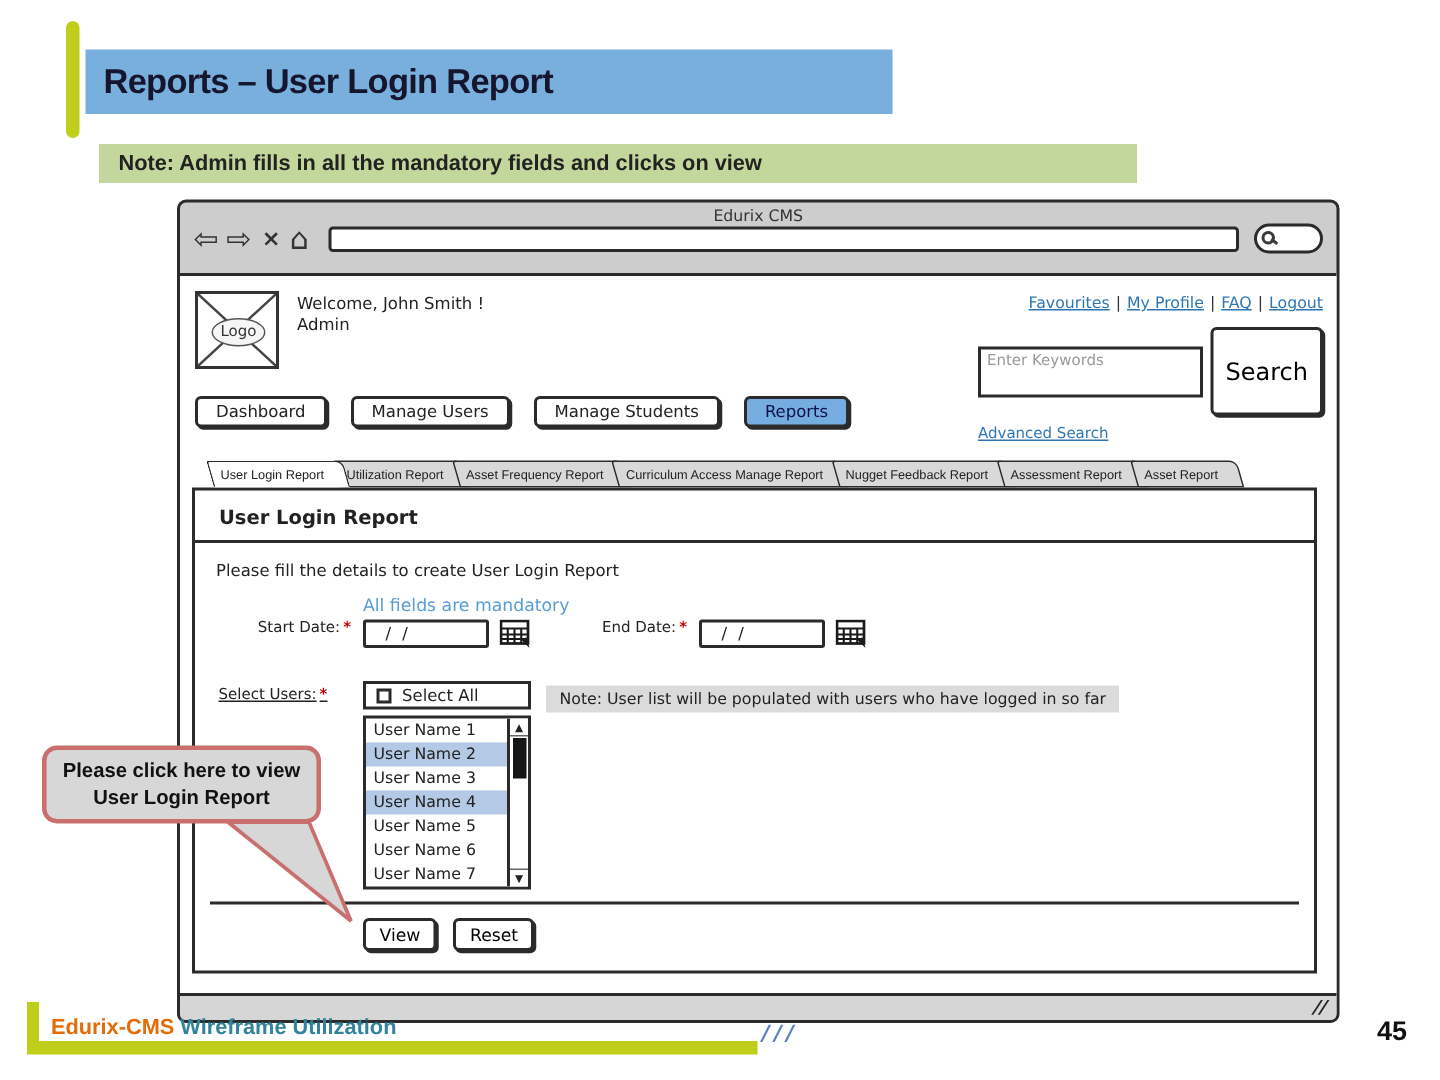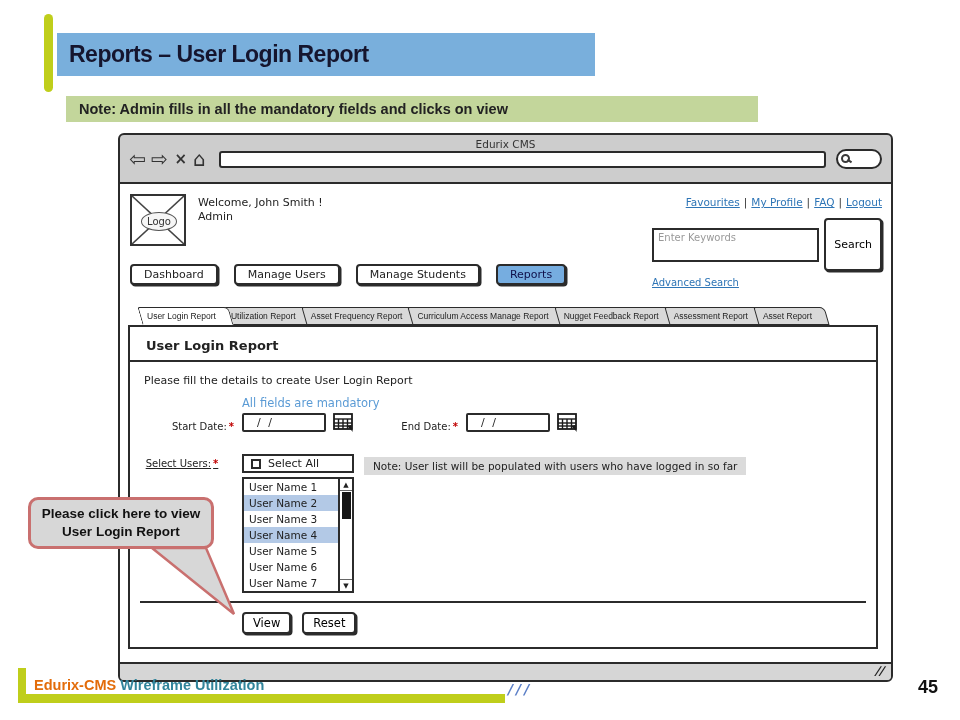--- a/index.html
+++ b/index.html
@@ -52,21 +52,21 @@
   #top-links a { color:#2E75B6; text-decoration:underline; cursor:pointer; }
   #top-links .sep { color:#333; margin:0 4px; }
   #kw-row { display:flex; margin-top:10px; align-items:center; }
   #kw-input { flex:1; height:34px; border:2px solid #2b2b2b; background:#fff; font-size:10px;
               color:#999; padding:1px 4px; line-height:13px; }
   #kw-btn { margin-left:5px; }
   #adv-link { margin-top:6px; font-size:10px; color:#2E75B6; text-decoration:underline; cursor:pointer;
               display:inline-block; }
 
   .wf-btn { background:#fff; border:2px solid #2b2b2b; border-radius:4px;
-            box-shadow:1.5px 1.5px 0 #2b2b2b; font-size:11px; padding:18px 8px;
+            box-shadow:1.5px 1.5px 0 #2b2b2b; font-size:16px; padding:18px 8px;
             font-family:"DejaVu Sans", sans-serif; cursor:pointer; white-space:nowrap; }
 
   
   #nav-tabs { position:absolute; left:10px; top:80px; display:flex; gap:16px; }
   .nav-tab { background:#fff; border:2px solid #2b2b2b; border-radius:4px; box-shadow:1.5px 1.5px 0 #2b2b2b;
              font-size:11px; padding:2px 12px; cursor:pointer; }
   .nav-tab.active { background:#76ADE0; color:#10104a; }
 
   
   #report-tabs { position:absolute; left:20px; top:123px; display:flex; white-space:nowrap; }
@@ -81,21 +81,21 @@
   
   #content-box { position:absolute; left:8px; top:141px; width:750px; height:324px;
                  border:2px solid #2b2b2b; background:#fff; z-index:2; }
   #cb-heading { position:absolute; left:16px; top:11px; font-size:13px; font-weight:bold; color:#222; }
   .rule { position:absolute; left:0; right:0; border-top:2px solid #2b2b2b; }
   #rule1 { top:33px; }
   #instruction { position:absolute; left:14px; top:47px; font-size:11px; }
   #mandatory { position:absolute; left:112px; top:69px; font-size:11.5px; color:#5B9BD5; }
   .req { color:#C00000; font-weight:bold; margin-left:2px; }
 
-  #dates-row { position:absolute; top:86px; left:0; right:0; display:flex; align-items:flex-end; font-size:10px; }
+  #dates-row { position:absolute; top:86px; left:0; right:0; display:flex; align-items:flex-start; font-size:10px; }
   .dlabel { text-align:right; white-space:nowrap; }
   #dlabel1 { width:104px; }
   #dlabel2 { width:86px; margin-left:18px; }
   .dinput { width:84px; height:19px; border:2px solid #2b2b2b; border-radius:2px; margin-left:8px;
             font-size:11px; display:flex; align-items:center; padding-left:13px; letter-spacing:2px;
             background:#fff; cursor:text; }
   .cal { margin-left:7px; cursor:pointer; display:block; }
 
   #select-row { position:absolute; top:127px; left:0; display:flex; align-items:flex-start; font-size:10px; }
   #slabel { width:104px; text-align:center; padding-top:4px; white-space:nowrap;text-decoration:underline; }

